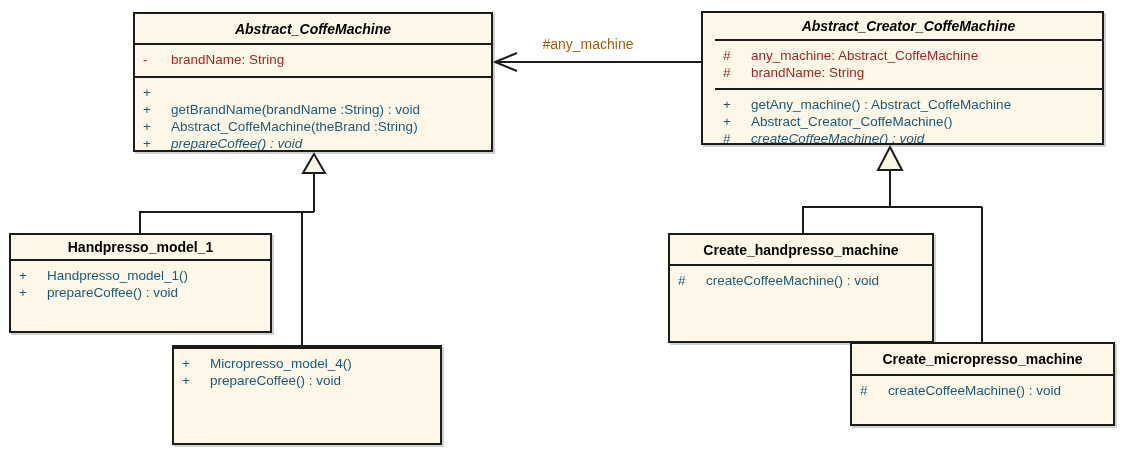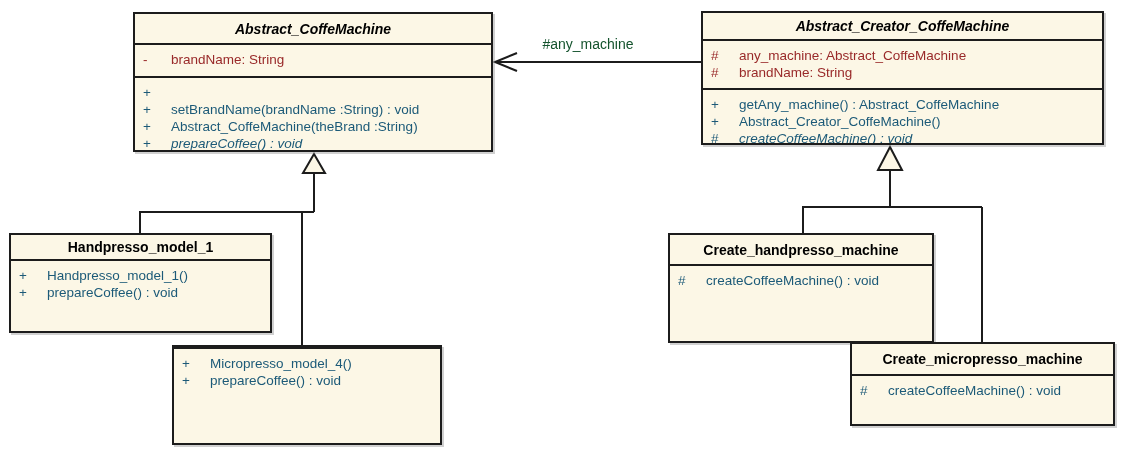--- a/index.html
+++ b/index.html
@@ -64,21 +64,21 @@
   .member .vis { flex: 0 0 28px; width: 28px; }
   .member.italic .mtext { font-style: italic; }
 
   .assoc-label {
     position: absolute;
     left: 513px;
     top: 36px;
     width: 150px;
     text-align: center;
     font-size: 14px;
-    color: #14532d;
+    color: #a16207;
     white-space: nowrap;
   }
 </style>
 </head>
 <body>
 
 <div class="canvas">
 
   <svg class="connectors">
 
@@ -113,34 +113,34 @@
           <span class="vis">-</span>
           <span class="mtext">brandName: String</span>
         </div>
       </div>
     <div class="compartment methods">
         <div class="member">
           <span class="vis">+</span>
         </div>
         <div class="member">
           <span class="vis">+</span>
-          <span class="mtext">setBrandName(brandName :String) : void</span>
+          <span class="mtext">getBrandName(brandName :String) : void</span>
         </div>
         <div class="member">
           <span class="vis">+</span>
           <span class="mtext">Abstract_CoffeMachine(theBrand :String)</span>
         </div>
         <div class="member italic">
           <span class="vis">+</span>
           <span class="mtext">prepareCoffee() : void</span>
         </div>
       </div>
   </div>
 
-  <div class="uml-class" style="left:701px; top:11px; width:403px; height:134px;">
+  <div class="uml-class" style="left:701px; top:11px; width:403px; height:134px;padding-left:12px;">
     <div class="class-title abstract" style="height:26px;">Abstract_Creator_CoffeMachine</div>
     <div class="compartment attrs" style="height:49px;">
         <div class="member">
           <span class="vis">#</span>
           <span class="mtext">any_machine: Abstract_CoffeMachine</span>
         </div>
         <div class="member">
           <span class="vis">#</span>
           <span class="mtext">brandName: String</span>
         </div>

